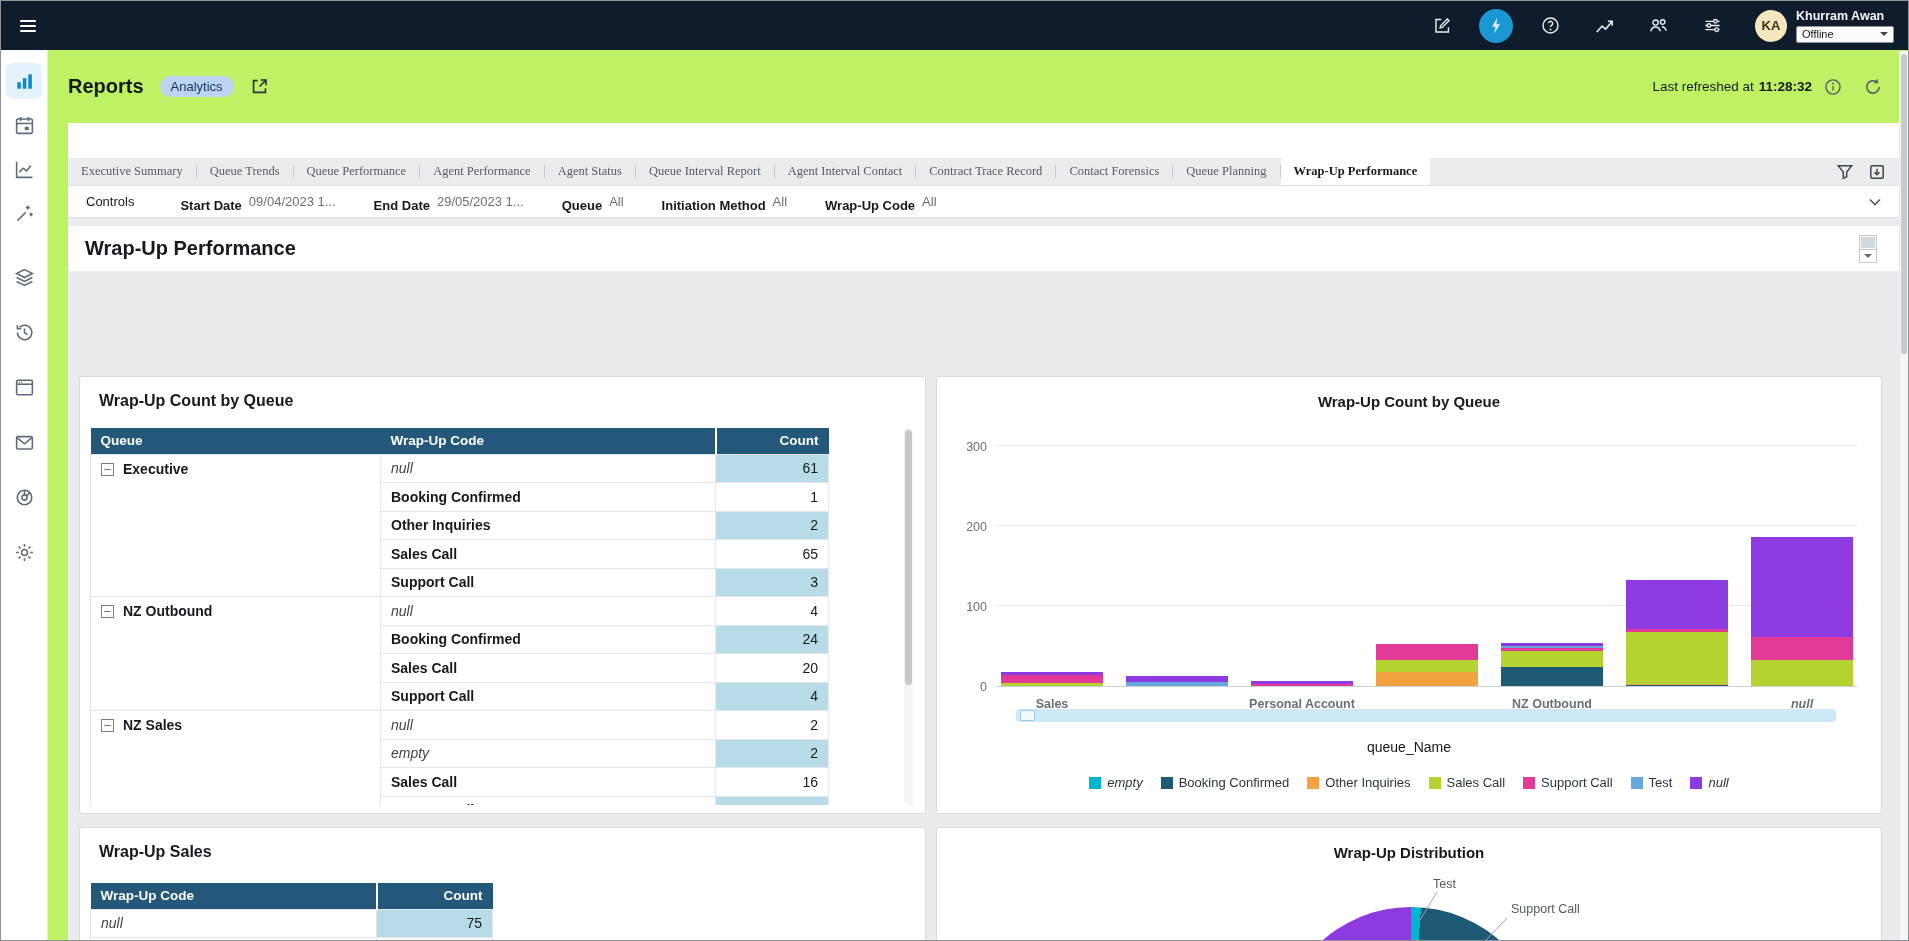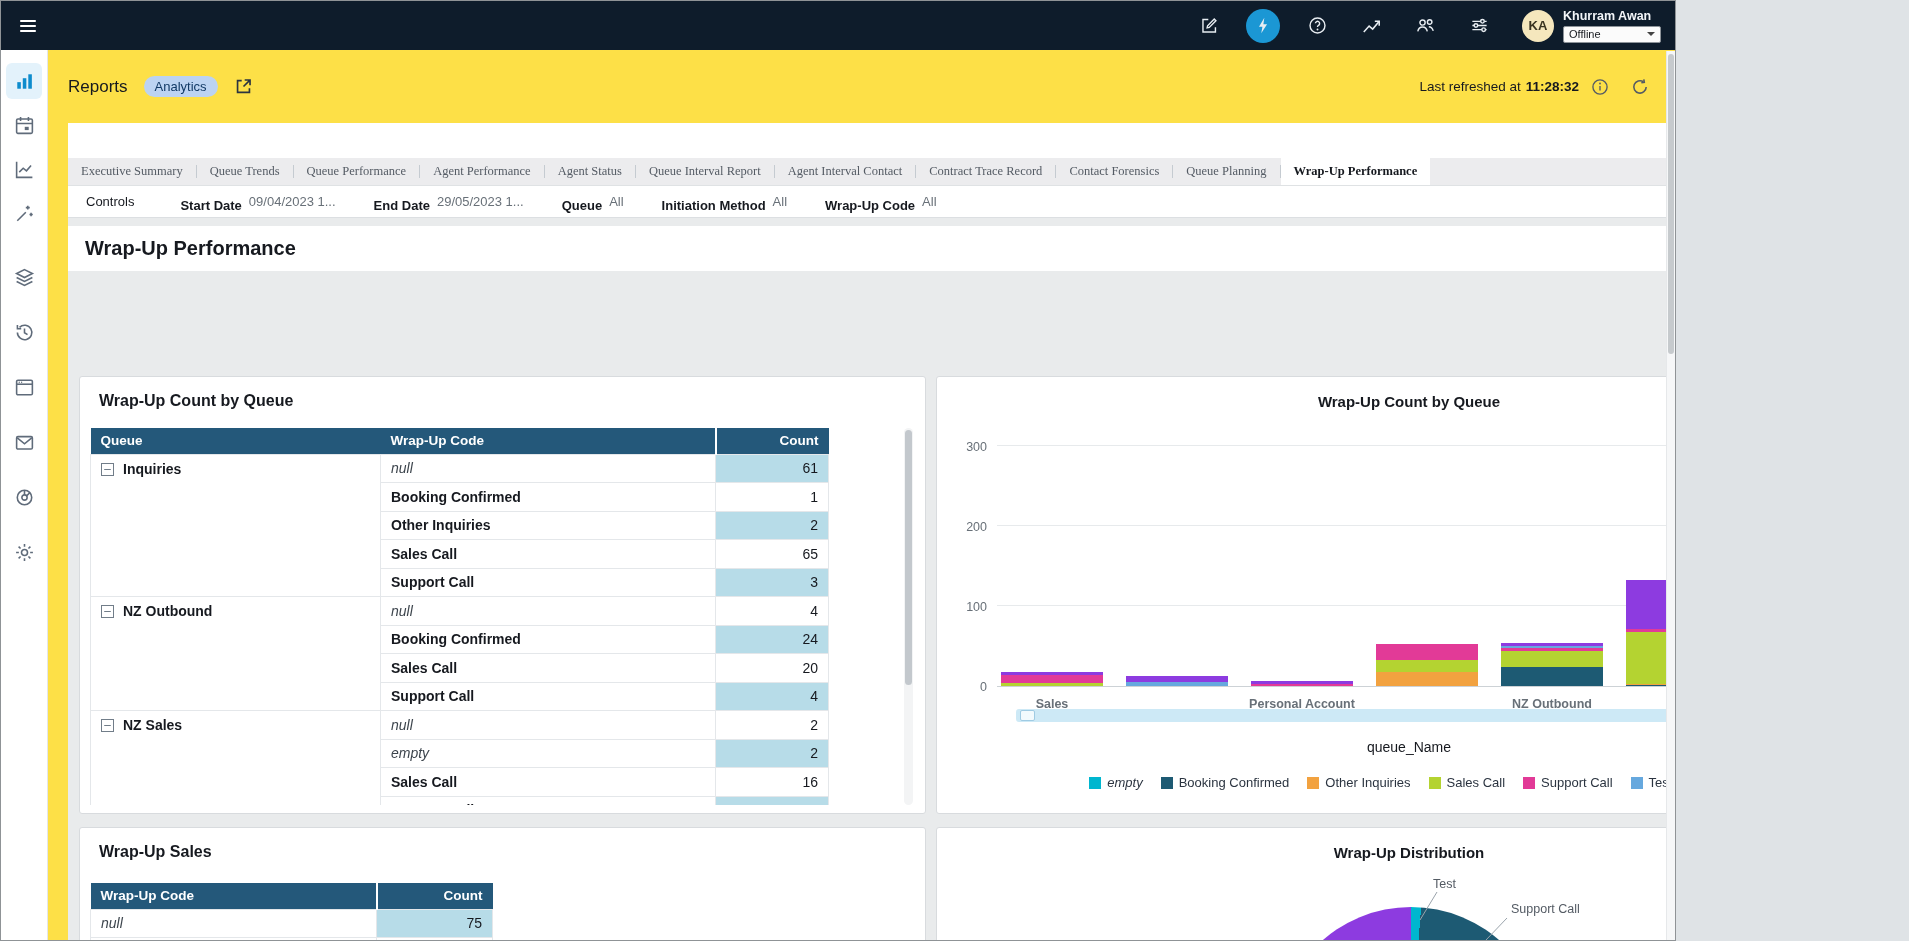--- a/index.html
+++ b/index.html
@@ -1,17 +1,17 @@
 <!DOCTYPE html>
 <html><head>
 <meta charset="utf-8">
 <style>
   * { margin:0; padding:0; box-sizing:border-box; }
   body { background:#dfe3e6; font-family:"Liberation Sans","DejaVu Sans",sans-serif; }
-  .window { position:relative; width:1676px; height:941px; background:#fde047;
+  .window { position:relative; width:1909px; height:941px; background:#bef264;
             border:1px solid #8f9396; overflow:hidden; }
 
   
   .topbar { position:absolute; top:0; left:0; right:0; height:49px; background:#0e1c2b;
             display:flex; align-items:center; color:#fff; z-index:30; }
   .menu-btn { margin-left:14px; width:26px; height:26px; display:flex; align-items:center;
               justify-content:center; color:#fff; cursor:pointer; }
   .menu-btn svg { width:20px; height:20px; }
   .topbar-right { margin-left:auto; display:flex; align-items:center; margin-right:14px; }
   .tb-icon { width:34px; height:34px; margin-left:20px; display:flex; align-items:center;
@@ -36,21 +36,21 @@
   .side-item { width:36px; height:36px; border-radius:6px; display:flex; align-items:center;
                justify-content:center; color:#5f6b7a; cursor:pointer; margin-bottom:8px; }
   .side-item svg { width:21px; height:21px; }
   .side-item.active { background:#e3f2fb; color:#0d8ccd; }
   .side-item.grp2 { margin-bottom:19px; }
   .side-item.first-grp2 { margin-top:20px; }
 
   
   .main-header { position:absolute; top:49px; left:47px; right:10px; height:73px;
                  display:flex; align-items:center; padding:0 16px 0 20px; }
-  .page-title { font-size:17px; font-weight:normal; color:#16191f; }
+  .page-title { font-size:20px; font-weight:bold; color:#16191f; }
   .analytics-badge { margin-left:16px; background:#bcd3f2; color:#123a66; font-size:13px;
                      font-weight:normal; padding:3px 11px; border-radius:11px; }
   .open-ext { margin-left:16px; color:#2b3440; width:19px; height:19px; cursor:pointer; }
   .open-ext svg { width:19px; height:19px; }
   .refresh-zone { margin-left:auto; display:flex; align-items:center; font-size:13.5px; color:#16191f; }
   .refresh-time { font-weight:bold; margin-left:5px; }
   .icon-sm { width:18px; height:18px; color:#545b64; cursor:pointer; }
   .icon-sm svg { width:18px; height:18px; }
   .info-i { margin-left:12px; }
   .refresh-i { margin-left:22px; }
@@ -407,21 +407,21 @@
                     <th class="num">Count</th>
                   </tr>
                 </thead>
                 <tbody>
                   <tr>
                     <td class="queue-cell"><span class="collapse-box">
                         <svg viewBox="0 0 13 13" fill="none" stroke="currentColor" stroke-width="1">
                           <rect x="0.5" y="0.5" width="12" height="12" fill="#fff"></rect>
                           <path d="M3.2 6.5h6.6"></path>
                         </svg>
-                      </span><span>Inquiries</span></td>
+                      </span><span>Executive</span></td>
                     <td class="code-cell null-val">null</td>
                     <td class="count-cell hl">61</td>
                   </tr>
                   <tr>
                     <td class="queue-cell cont"></td>
                     <td class="code-cell">Booking Confirmed</td>
                     <td class="count-cell">1</td>
                   </tr>
                   <tr>
                     <td class="queue-cell cont"></td>

